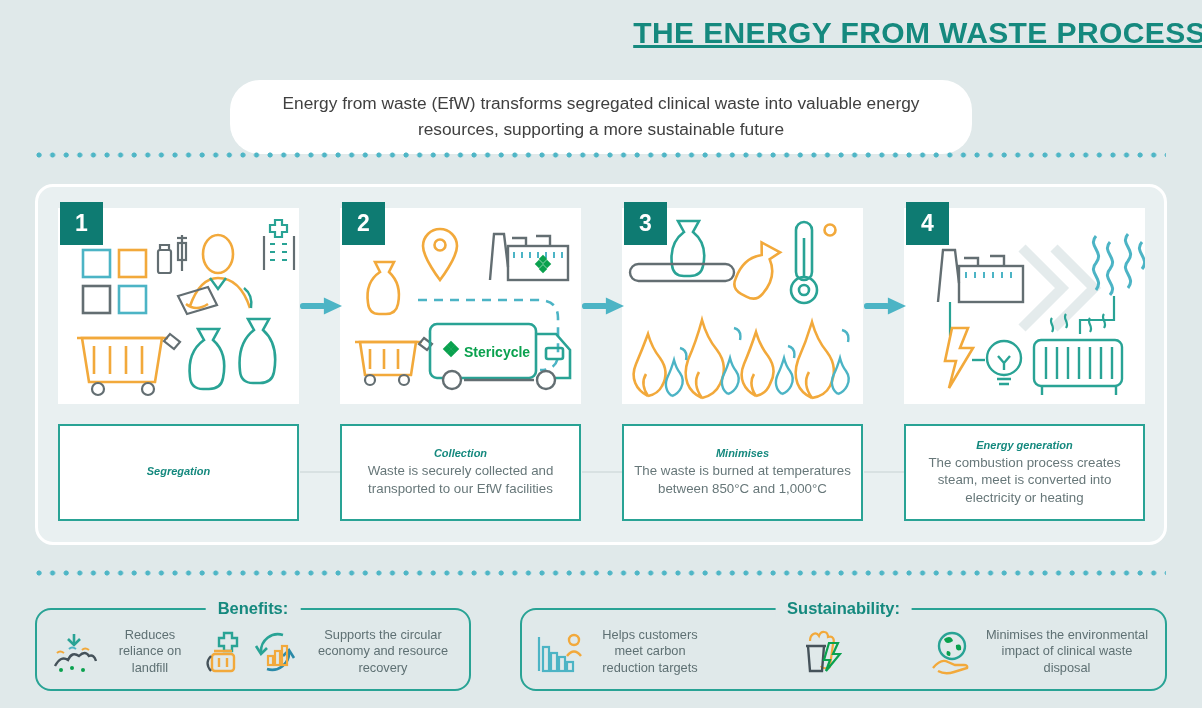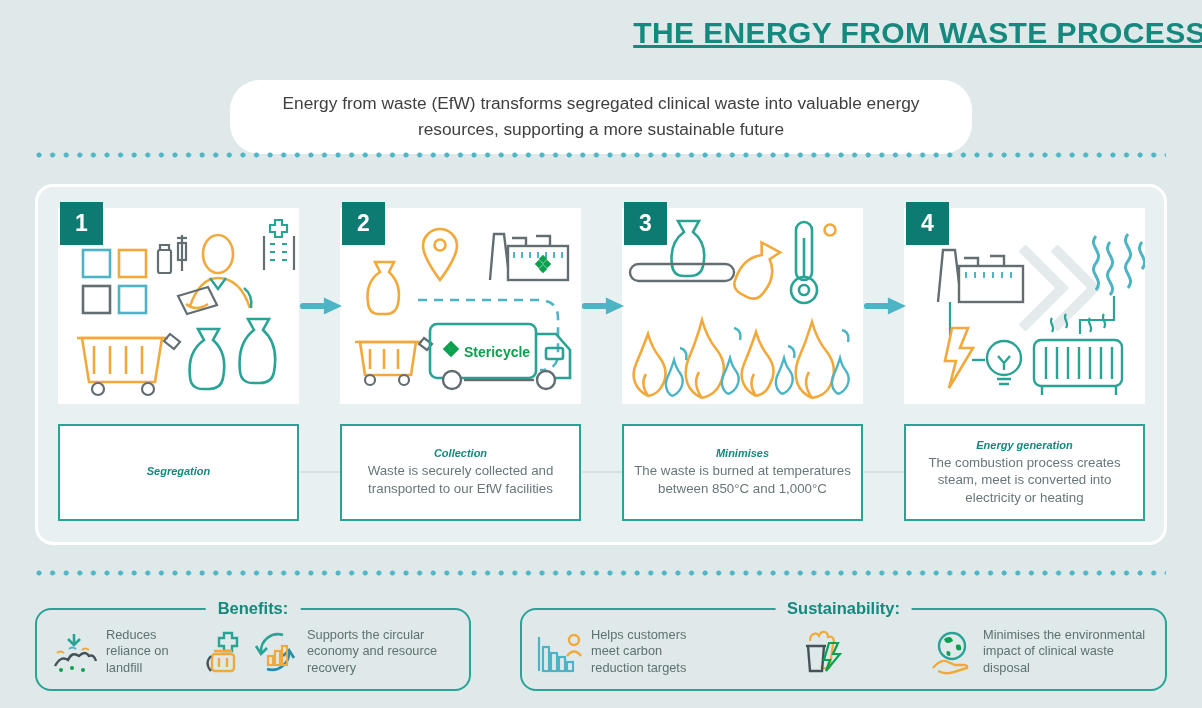--- a/index.html
+++ b/index.html
@@ -43,21 +43,21 @@
 
   .foot-box{position:absolute;top:608px;height:83px;border:2px solid #29a395;
             border-radius:16px;box-sizing:border-box;}
   .benefits{left:35px;width:436px;}
   .sustainability{left:520px;width:647px;}
   .foot-title{position:absolute;top:-10px;left:50%;transform:translateX(-50%);
               background:#e0e9ea;padding:0 12px;font-size:16.5px;font-weight:bold;
               color:#15897e;white-space:nowrap;line-height:1;}
   .foot-items{display:flex;align-items:center;height:100%;padding:4px 14px 0;gap:6px;
               justify-content:space-between;box-sizing:border-box;}
-  .foot-item{display:flex;align-items:center;gap:9px;}
+  .foot-item{display:flex;align-items:center;gap:9px;text-align:center;}
   .foot-item p{margin:0;font-size:12.8px;line-height:1.3;color:#5e7073;}
   .benefits .t0{width:88px;} .benefits .t1{width:128px;} .benefits .t2{width:152px;}
   .sustainability .t0{width:118px;} .sustainability .t1{width:228px;} .sustainability .t2{width:168px;}
 </style>
 </head>
 <body>
 
 <div class="canvas">
 
   <h1 class="title">THE ENERGY FROM WASTE PROCESS</h1>

